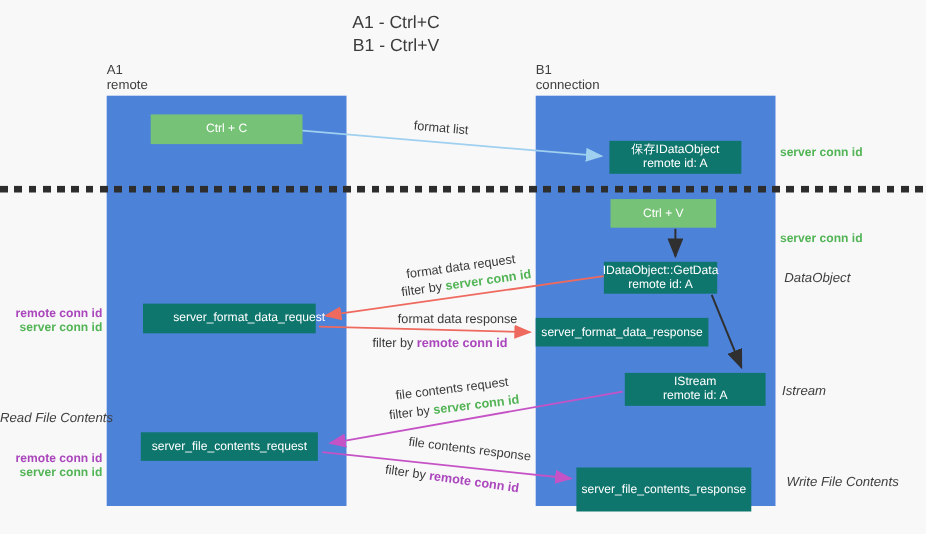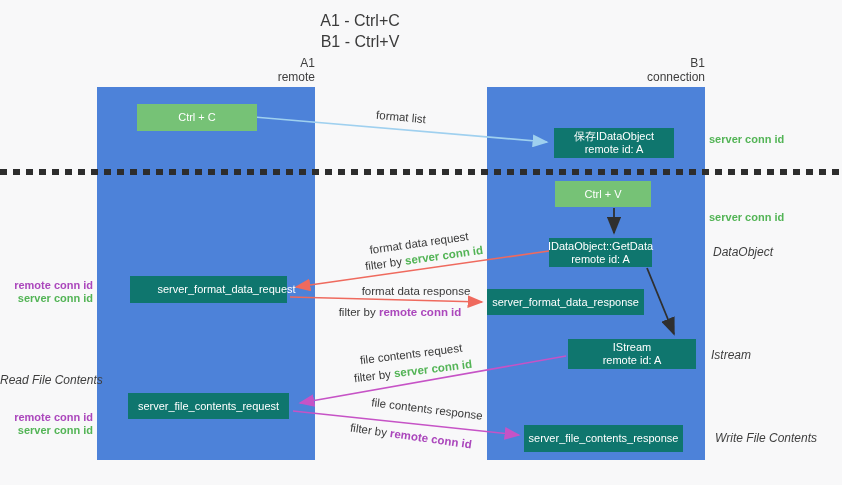--- a/index.html
+++ b/index.html
@@ -13,21 +13,21 @@
   }
   .canvas { position:absolute; inset:0; width:842px; height:485px; }
 
   .title-block {
     position:absolute; left:0; top:10; width:720px;
     text-align:center; font-size:16px; line-height:21px; color:#3b3b3b;
     top:10px;
   }
 
   .col-header {
-    position:absolute; text-align:right; font-size:12px; line-height:14px; color:#3e3e3e;
+    position:absolute; text-align:left; font-size:12px; line-height:14px; color:#3e3e3e;
   }
   .col-header.a { left:97px; top:56px; width:218px; }
   .col-header.b { left:487px; top:56px; width:218px; }
 
   .column {
     position:absolute; top:87px; width:218px; height:373px;
     background:#4d82d9; z-index:1;
   }
   .column.a { left:97px; }
   .column.b { left:487px; }
@@ -40,29 +40,29 @@
   svg.arrows { position:absolute; left:0; top:0; z-index:3; }
 
   .node {
     position:absolute; z-index:4;
     display:flex; flex-direction:column; align-items:center; justify-content:center;
     color:#ffffff; font-size:11px; line-height:13px; text-align:center;
   }
   .node.green { background:#76c276; }
   .node.orange { background:#0f766e; }
 
-  .ctrl-c   { left:137px; top:104px; width:120px; height:27px; }
+  .ctrl-c   { left:137px; top:104px; width:138px; height:27px; }
   .save-obj { left:554px; top:128px; width:120px; height:30px; }
   .ctrl-v   { left:555px; top:181px; width:96px; height:26px; }
   .getdata  { left:549px; top:238px; width:103px; height:29px; }
   .fmt-req  { left:130px; top:276px; width:157px; height:27px;padding-left:36px; }
   .fmt-resp { left:487px; top:289px; width:157px; height:26px; }
   .istream  { left:568px; top:339px; width:128px; height:30px; }
   .file-req { left:128px; top:393px; width:161px; height:26px; }
-  .file-resp{ left:524px; top:425px; width:159px; height:27px; }
+  .file-resp{ left:524px; top:425px; width:159px; height:40px; }
 
   .side-label { position:absolute; z-index:5; font-size:11px; white-space:nowrap; }
   .side-label.bold { font-weight:bold; }
   .side-label.green { color:#53b456; }
   .side-label.purple { color:#ab47bc; }
   .side-label.gray { color:#3e3e3e; font-size:12px;font-style:italic; }
   .left-stack { left:0; width:93px; text-align:right; }
 
   .arrow-label {
     position:absolute; z-index:5; font-size:11.5px; color:#3a3a3a; white-space:nowrap;

